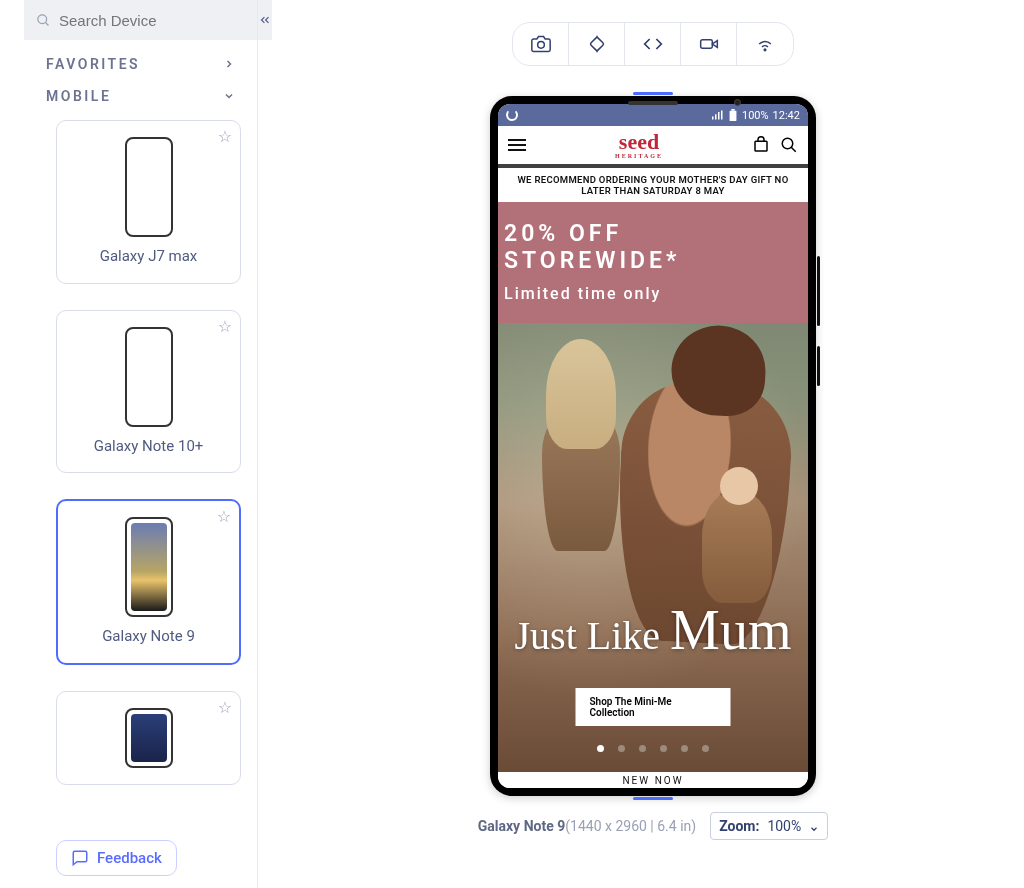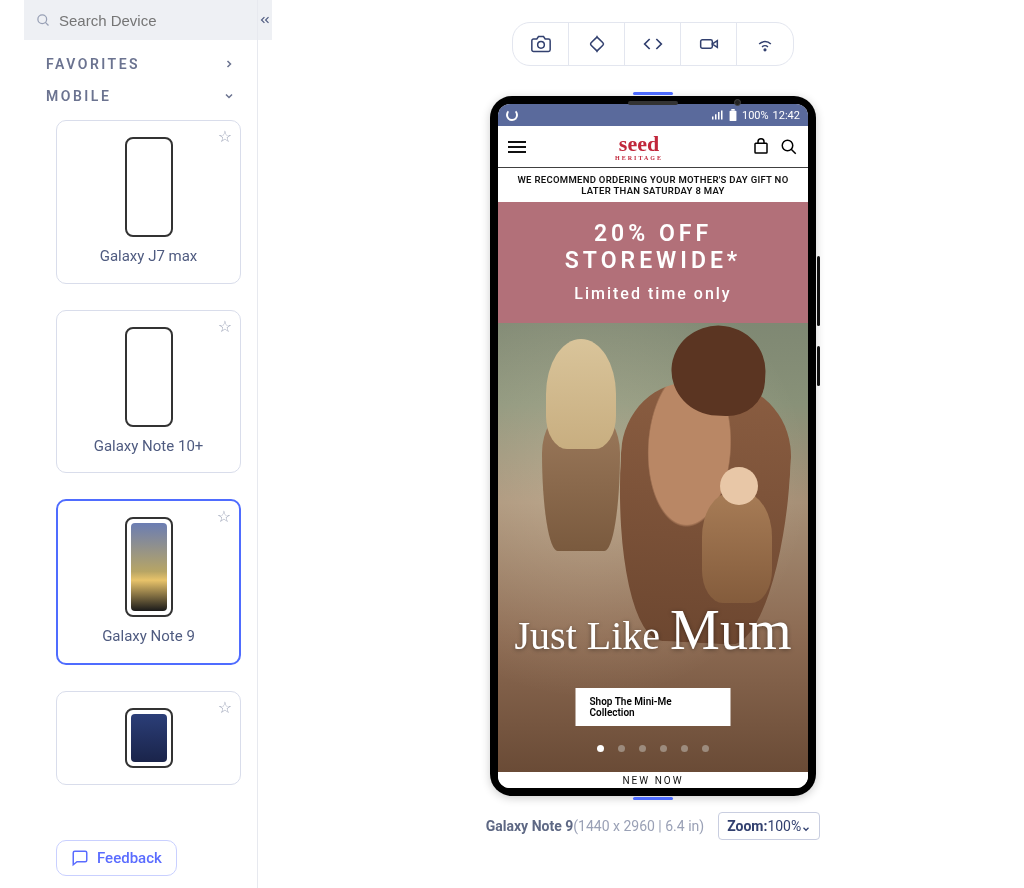--- a/index.html
+++ b/index.html
@@ -184,38 +184,37 @@
     display:flex; align-items:center;
     padding:0 8px;
     justify-content:space-between;
   }
   .status-left{ display:flex; align-items:center; gap:6px;}
   .status-right{ display:flex; align-items:center; gap:4px;}
   .spinner{
     width:12px;height:12px;border:2px solid #fff;border-top-color:transparent;border-radius:50%;
   }
   .app-header{
-    height:42px; background:#fff; border-bottom:1px solid #404040;
+    height:42px; background:#fff; border-bottom:4px solid #404040;
     display:flex; align-items:center; justify-content:space-between;
     padding:0 10px;
   }
   .hamburger{ display:flex; flex-direction:column; gap:3px; cursor:pointer;}
   .hamburger span{ width:18px; height:2px; background:#111; }
   .logo{ font-family:Georgia, serif; color:#c1273b; font-size:22px; font-weight:600; text-align:center; line-height:1;}
   .logo small{ display:block; font-size:6px; letter-spacing:2px; color:#c1273b;}
   .header-icons{ display:flex; gap:10px; align-items:center; color:#111;}
   .recommend-bar{
     background:#fff; color:#111; font-size:9.5px;
     text-align:center; padding:6px 16px; font-weight:600;
     letter-spacing:.3px;
   }
   .promo{
     background:#b27079;
     color:#fff;
-    text-align:center;
     padding:18px 6px 20px 6px;
   }
   .promo-line1{ font-size:23px; letter-spacing:4px; font-weight:600;}
   .promo-line2{ font-size:23px; letter-spacing:4px; font-weight:600;}
   .promo-sub{ font-size:16px; letter-spacing:2px; margin-top:10px; font-weight:500;}
   .hero{
     flex:1;
     background:
       radial-gradient(circle at 30% 35%, rgba(255,240,210,.25), transparent 60%),
       linear-gradient(#7f8873 0%, #889178 18%, #a68f76 40%, #8c6a52 70%, #6a4b36 100%);
@@ -291,21 +290,21 @@
   .dots span.active{ background:#fff;}
   .footer-strip{ height:16px; background:#fff; display:flex;align-items:center;justify-content:center;font-size:10px;letter-spacing:2px;color:#111;}
   .meta-row{
     margin-top:16px;
     display:flex; align-items:center; gap:14px;
     color:#5e6884; font-size:14px;
   }
   .meta-row .dim{ color:#9aa1b6;}
   .zoom-select{
     border:1px solid #c9cee0; border-radius:4px;
-    padding:5px 8px; display:flex; align-items:flex-end; gap:0;
+    padding:5px 8px; display:flex; align-items:flex-end; gap:8px;
     font-size:14px; color:#32406f; cursor:pointer;
   }
   .zoom-select .zl{ font-weight:700;}
   svg{ display:block; }
 </style>
 </head>
 <body>
 
 <div class="app">
 

